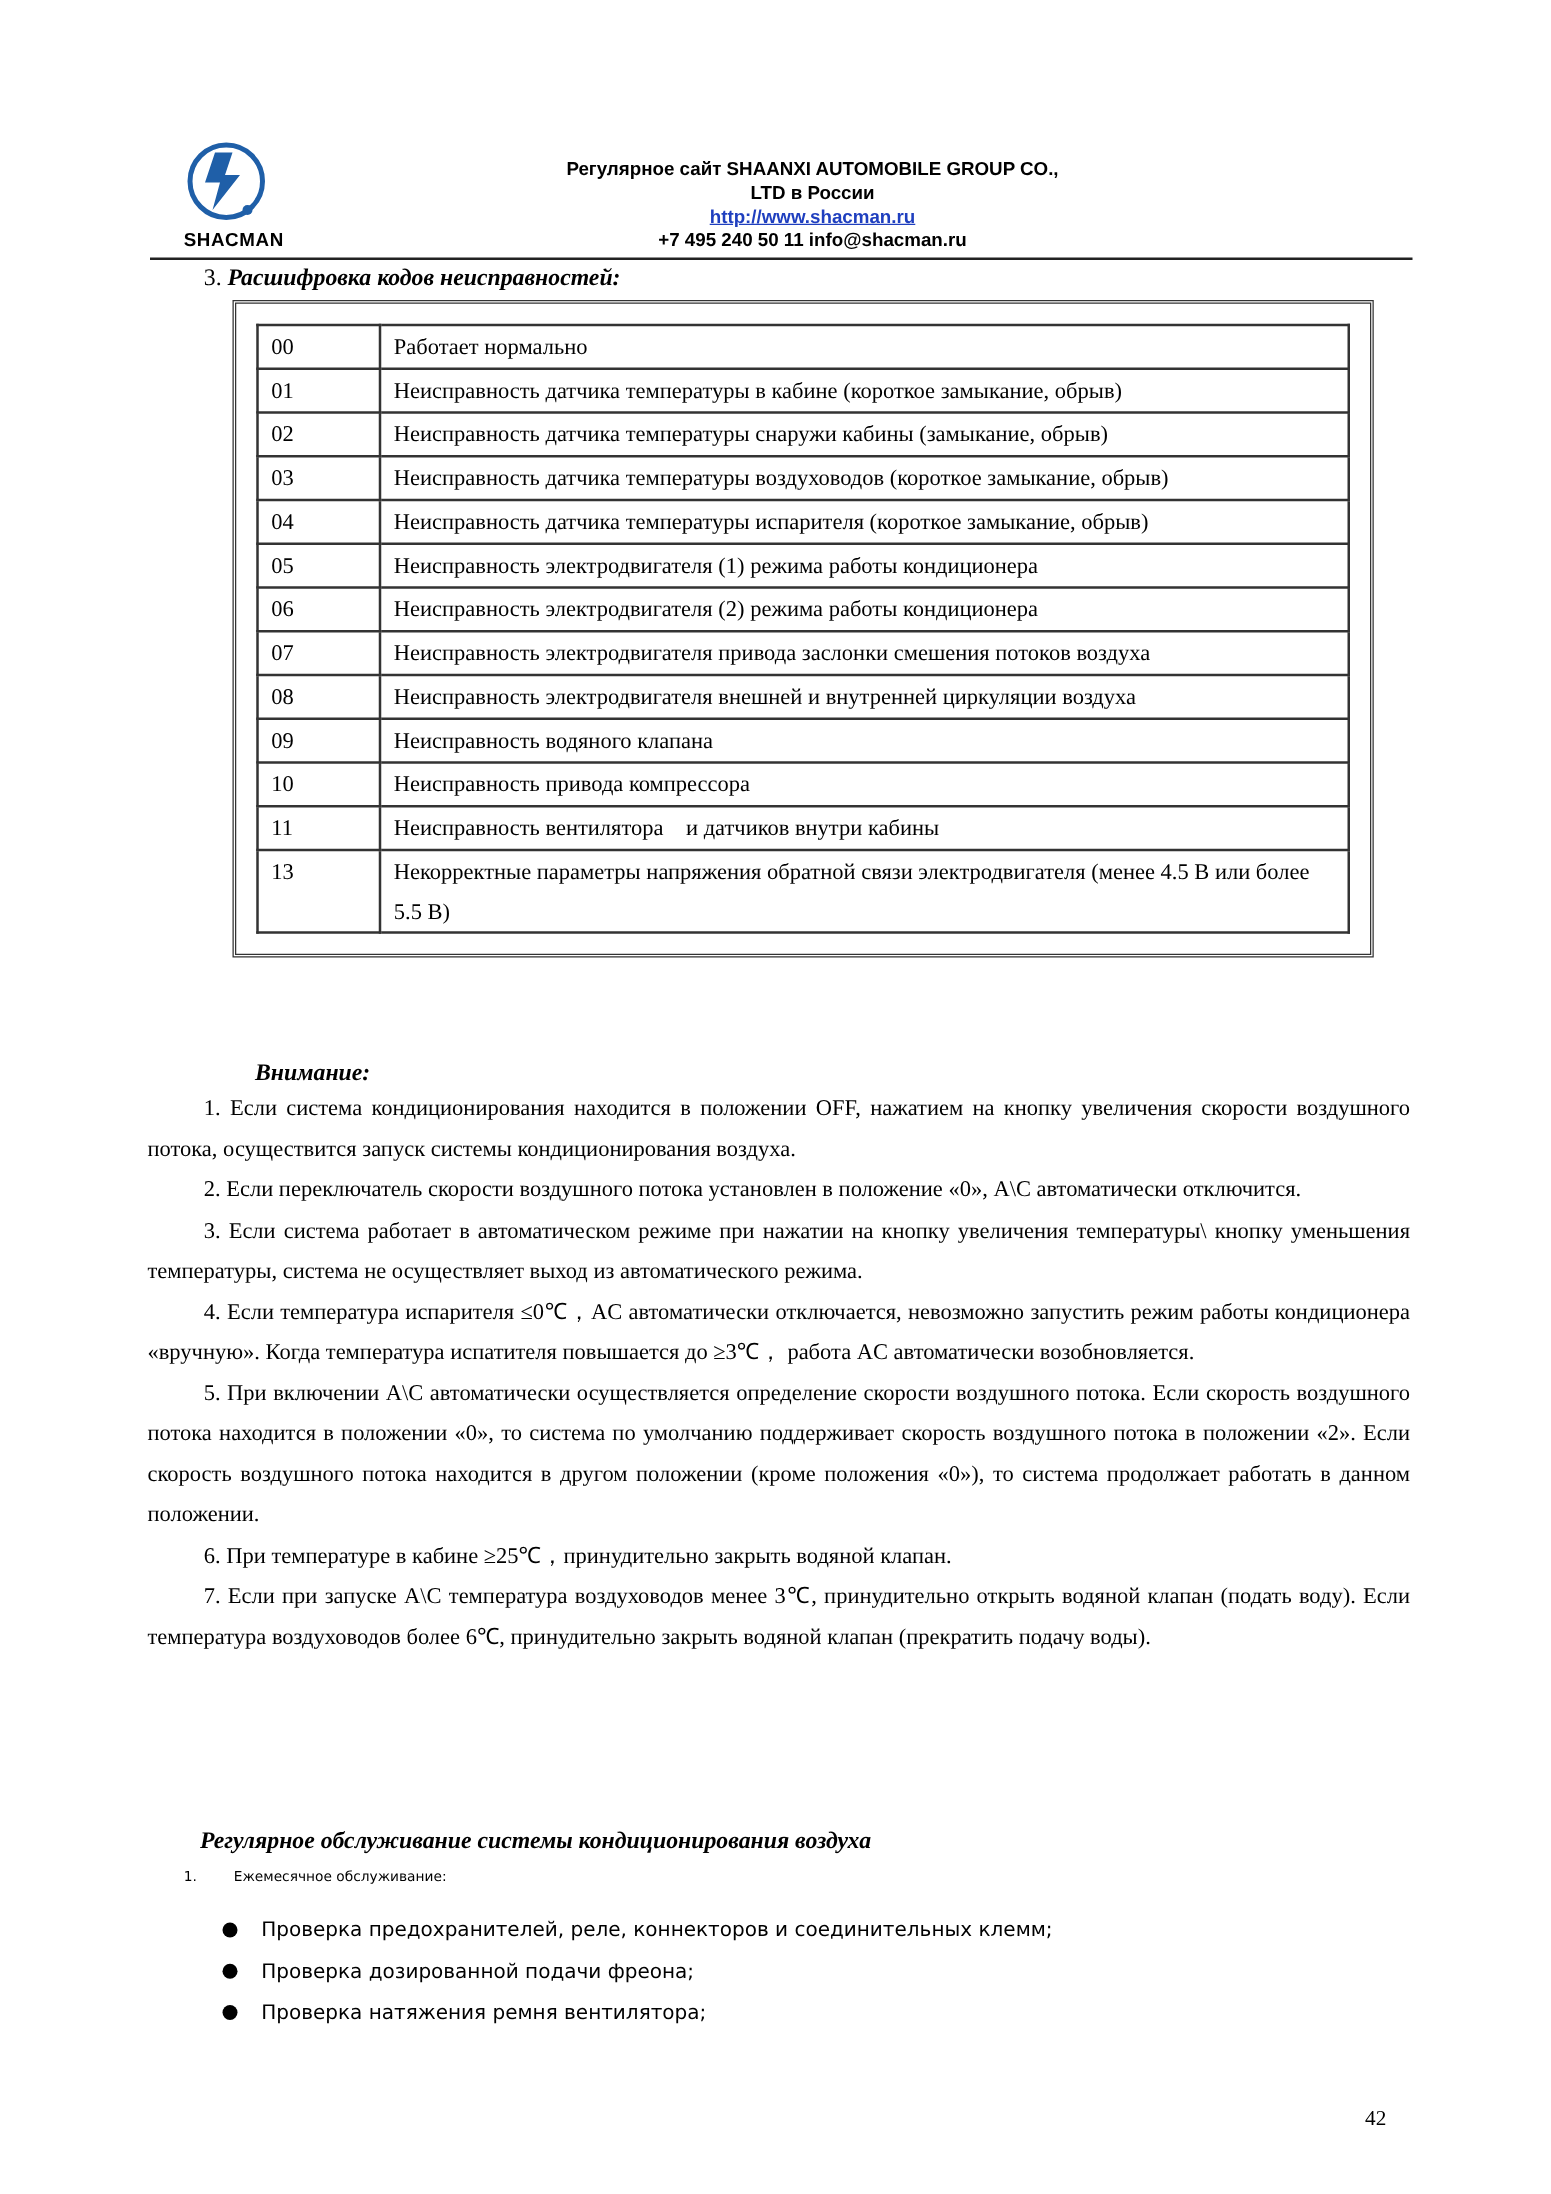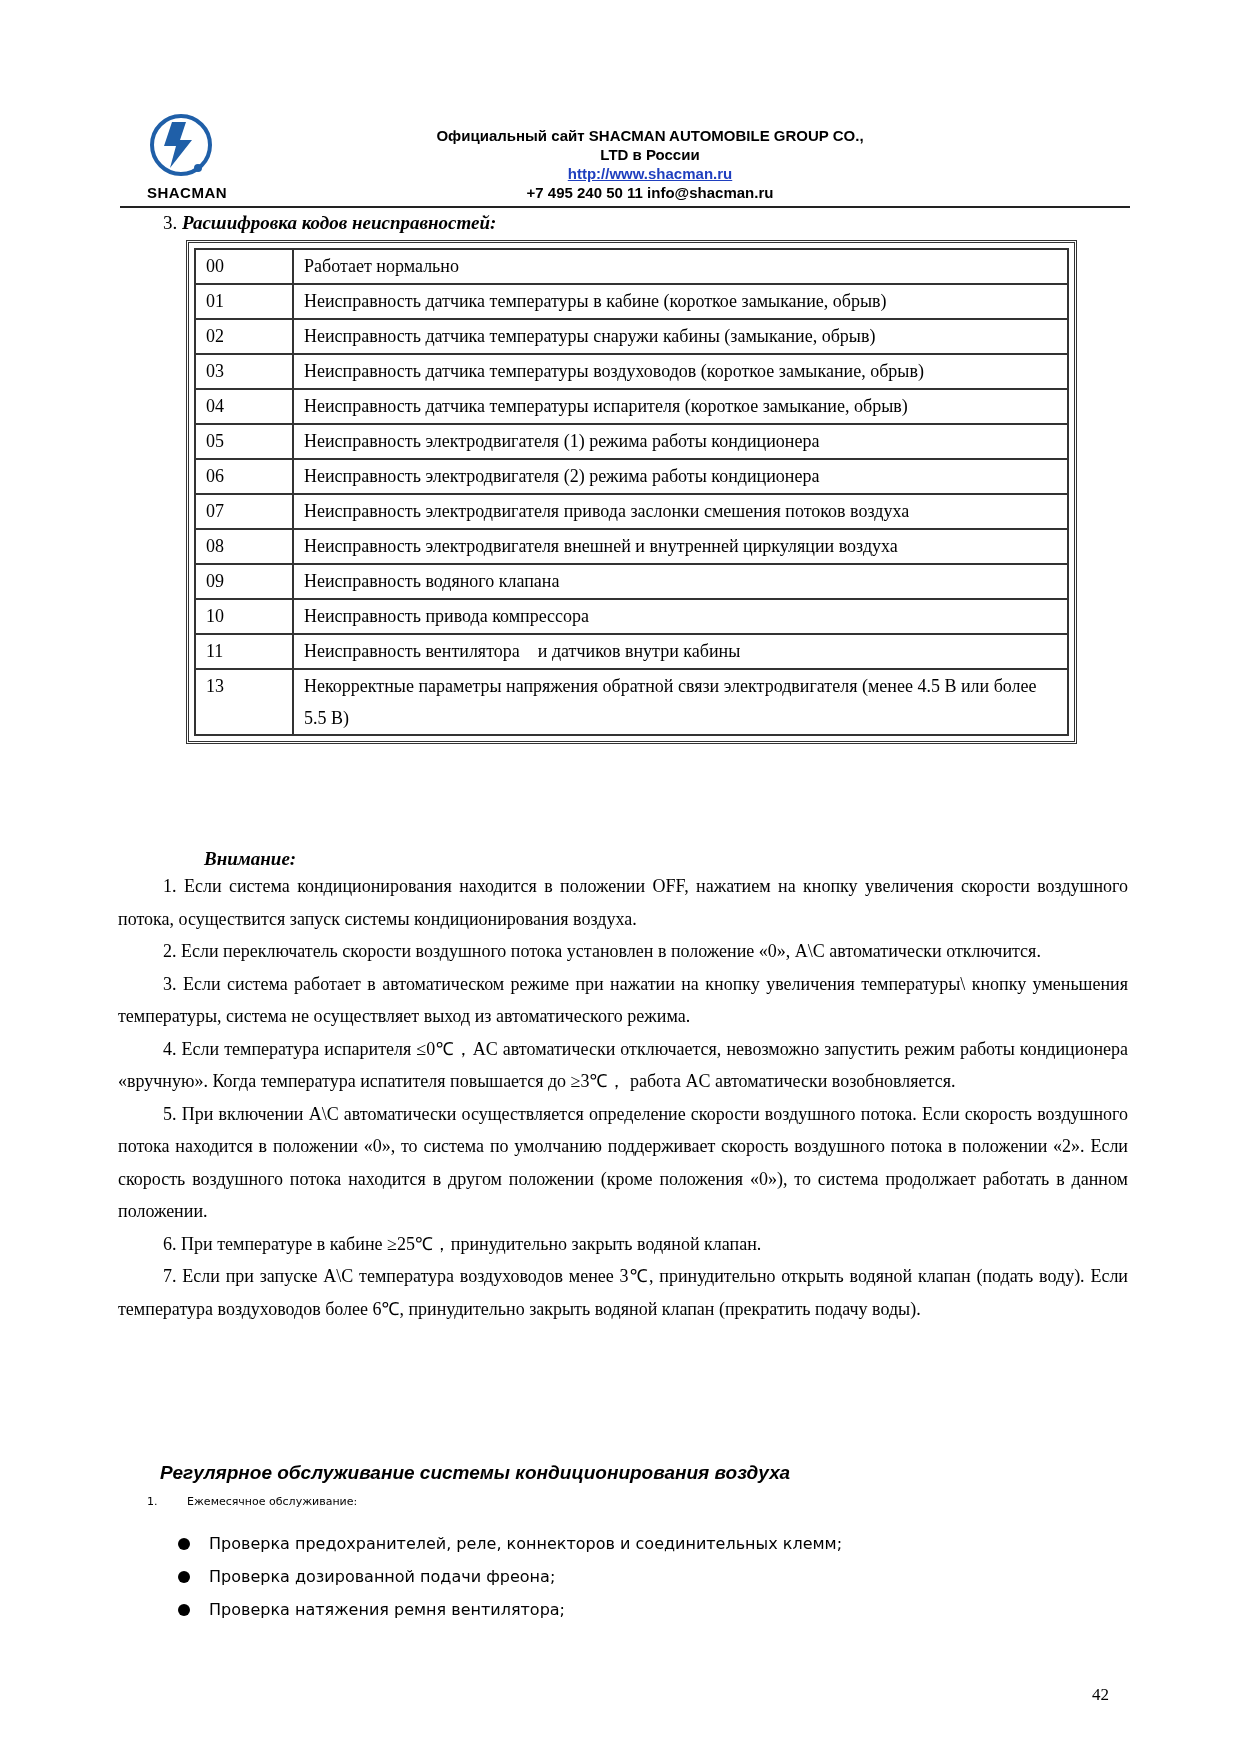--- a/index.html
+++ b/index.html
@@ -16,35 +16,35 @@
       font-family: "Liberation Sans", sans-serif; font-weight: bold; font-size: 15px; line-height: 19px; }
     .header-info .link { color: #1f3fbf; text-decoration: underline; }
     .header-rule { position: absolute; left: 120px; top: 206px; width: 1010px; height: 2px; background: #222; }
 
     
     .sec-title { position: absolute; left: 163px; top: 212px; font-family: "Liberation Serif", serif; font-size: 19px; }
     .sec-title b { font-style: italic; }
 
     
     .codes-table-wrap { position: absolute; left: 186px; top: 240px; width: 875px;
-      border: 3px double #333; padding: 5px; }
+      border: 3px double #333; padding: 16px; }
     table.codes { width: 100%; border-collapse: collapse; font-family: "Liberation Serif", serif; font-size: 18px; }
     table.codes td { border: 2px solid #333; padding: 0 10px; vertical-align: top; line-height: 33px; }
     table.codes td.code { width: 76px; }
     table.codes tr.tall td { line-height: 32px; }
 
     
     .body-text { position: absolute; left: 118px; width: 1010px; font-family: "Liberation Serif", serif;
       font-size: 18px; line-height: 32.5px; text-align: justify; }
     .attn-title { position: absolute; left: 160px; top: 848px; font-family: "Liberation Serif", serif;
       font-size: 19px; font-weight: bold; font-style: italic; margin-left: 44px; }
     .para { text-indent: 45px; margin: 0; }
 
     
-    .maint-title { position: absolute; left: 160px; top: 1462px; font-family: Liberation Sans, sans-serif;
+    .maint-title { position: absolute; left: 160px; top: 1462px; font-family: Liberation Serif, serif;
       font-size: 19px; font-weight: bold; font-style: italic; }
     .maint-sub { position: absolute; left: 147px; top: 1495px; font-family: "DejaVu Sans", sans-serif;
       font-size: 11px; }
     .maint-sub .num { display: inline-block; width: 40px; }
     .bullets { position: absolute; left: 172px; top: 1527px; font-family: "DejaVu Sans", sans-serif; font-size: 16px; }
     .bullet-row { height: 33px; line-height: 33px; display: flex; align-items: center; }
     .bullet-dot { width: 12px; height: 12px; border-radius: 50%; background: #000; margin-right: 19px; margin-left: 6px; }
 
     .page-num { position: absolute; left: 1092px; top: 1685px; font-family: "Liberation Serif", serif; font-size: 17px; }
   </style>
@@ -56,21 +56,21 @@
   <div class="header">
     <div class="logo">
       <svg width="70" height="70" viewBox="0 0 70 70">
         <circle cx="35" cy="33" r="29" fill="none" stroke="#1f5fa8" stroke-width="4"></circle>
         <path d="M40 10 L26 10 L18 34 L30 34 L24 56 L46 28 L34 28 L40 10 Z" fill="#1f5fa8"></path>
         <circle cx="52" cy="56" r="4" fill="#1f5fa8"></circle>
       </svg>
       <div class="logo-text">SHACMAN</div>
     </div>
     <div class="header-info">
-      <div>Официальный сайт SHACMAN AUTOMOBILE GROUP CO.,</div>
+      <div>Регулярное сайт SHAANXI AUTOMOBILE GROUP CO.,</div>
       <div>LTD в России</div>
       <div class="link">http://www.shacman.ru</div>
       <div>+7 495 240 50 11 info@shacman.ru</div>
     </div>
   </div>
   <div class="header-rule"></div>
 
   <div class="sec-title">
     <span>3.</span>
     <b>Расшифровка кодов неисправностей:</b>

